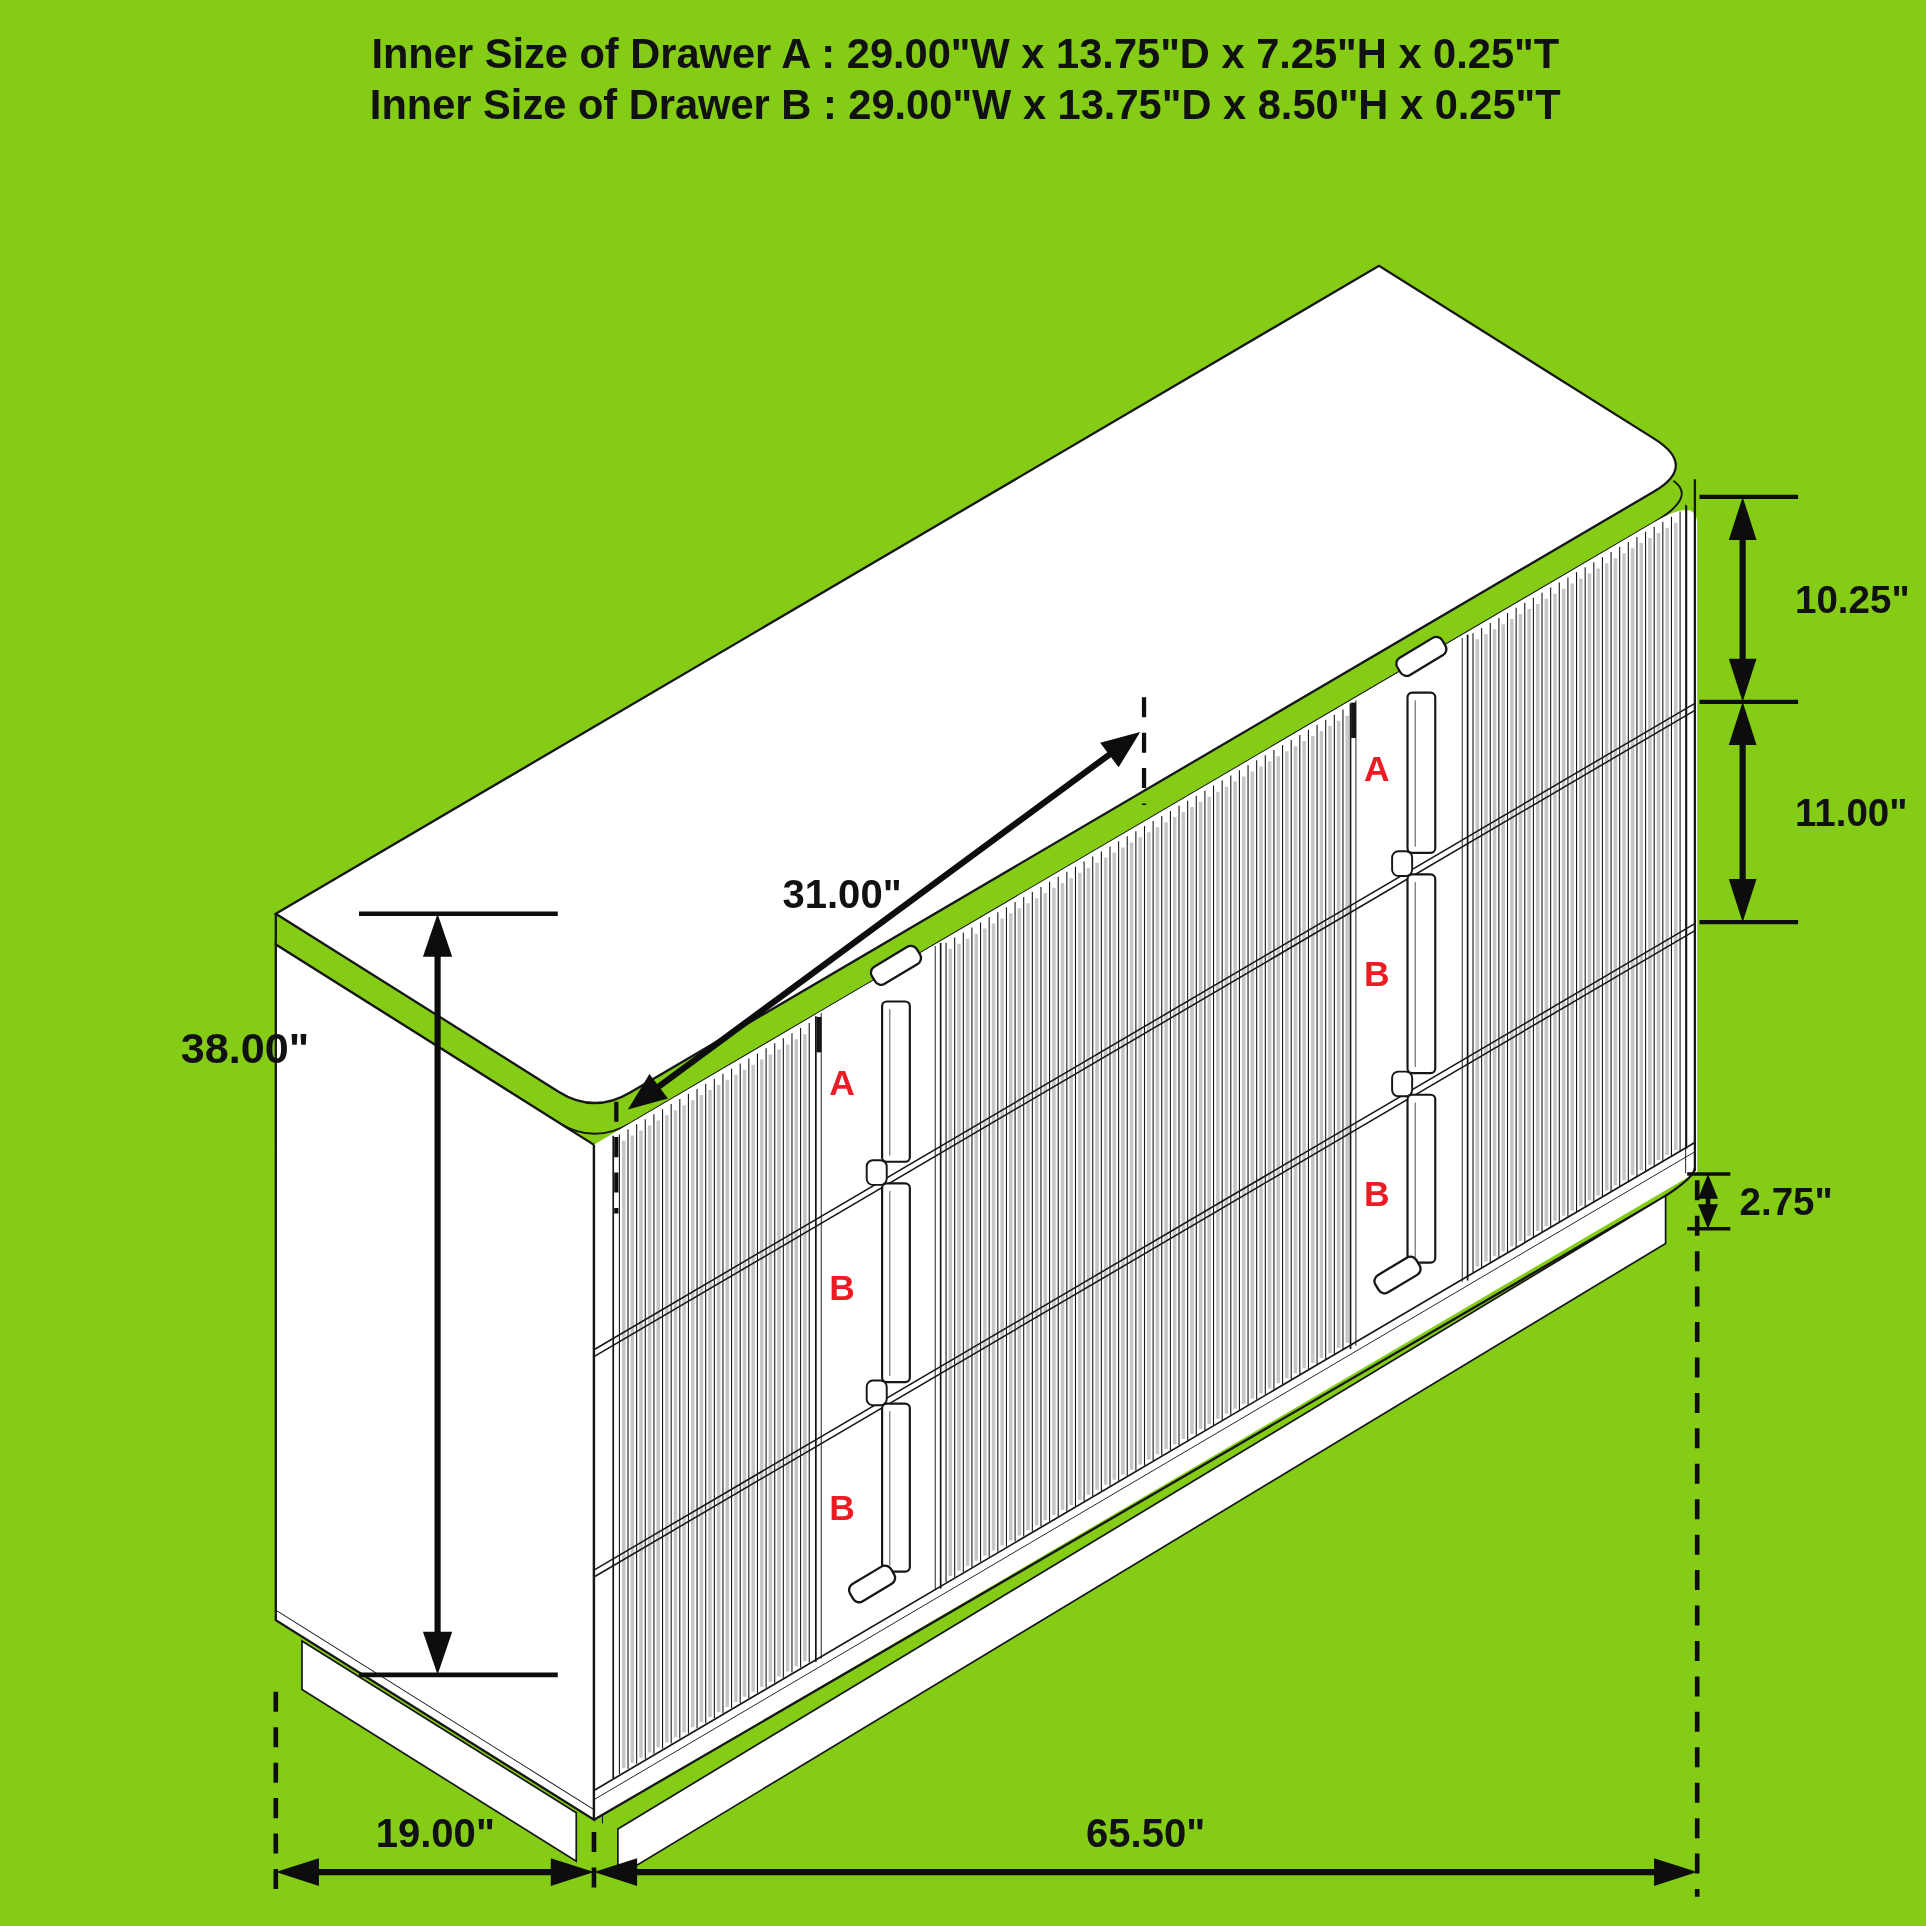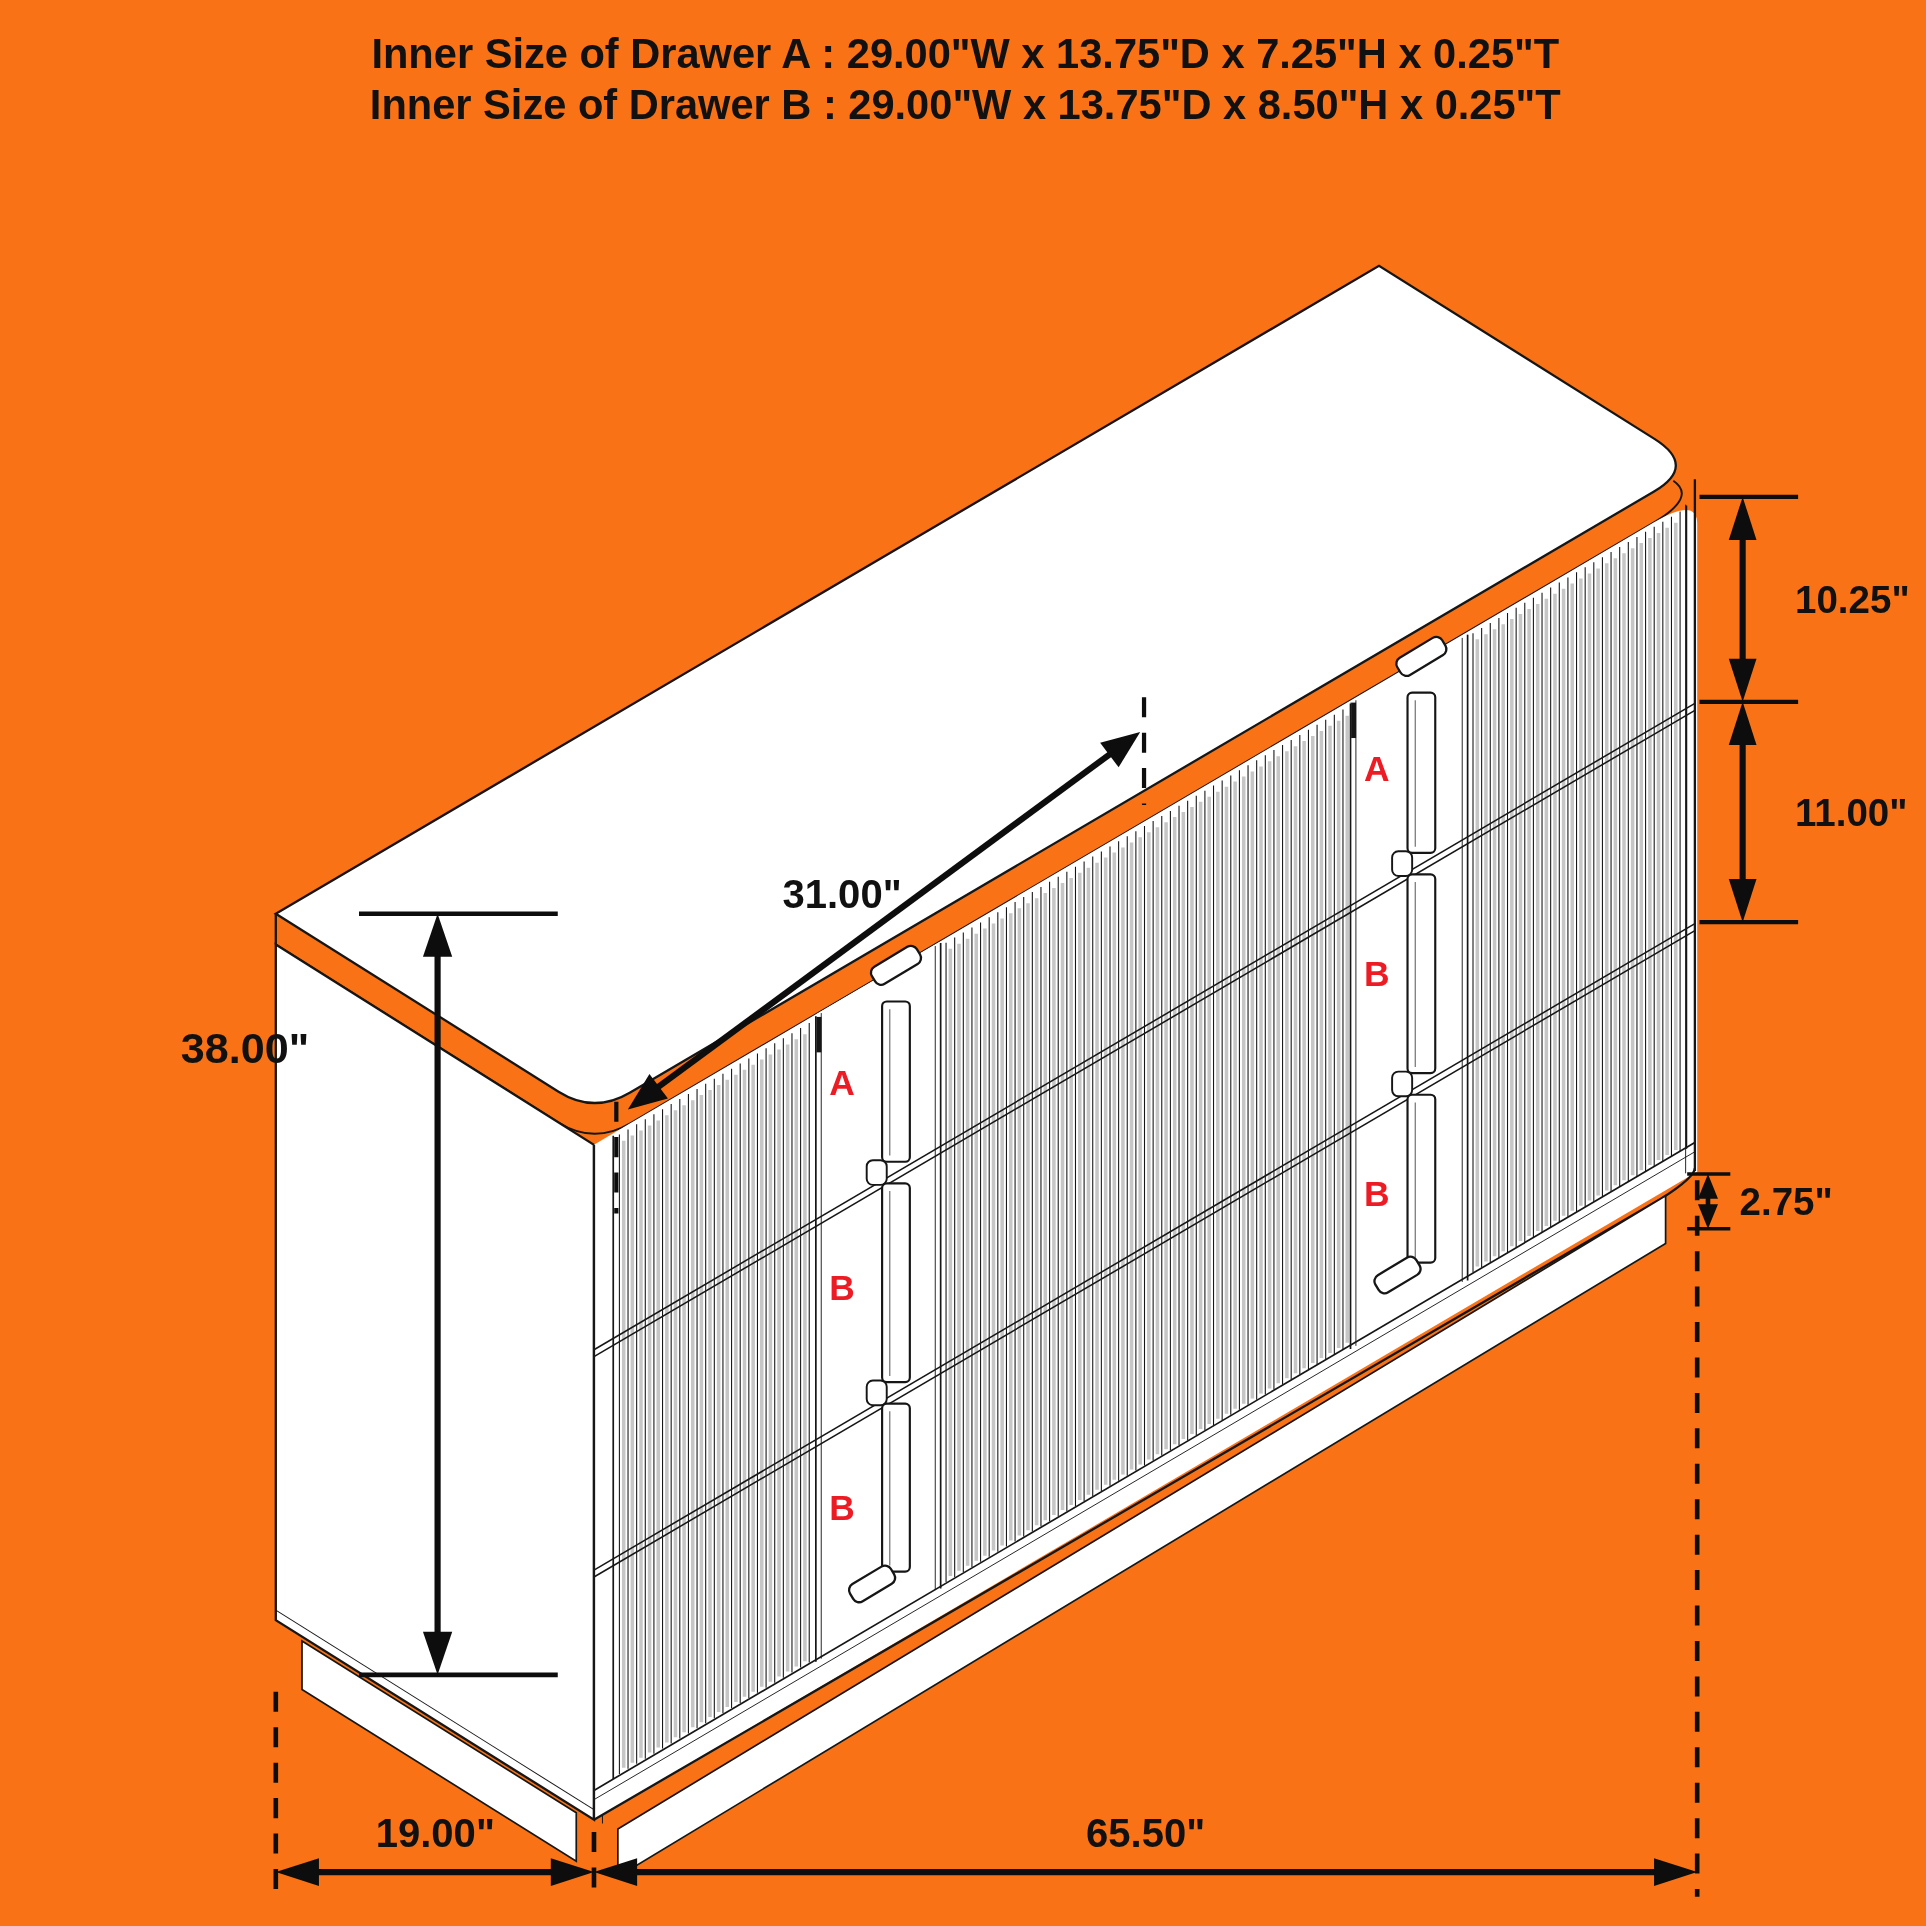--- a/index.html
+++ b/index.html
@@ -1,16 +1,16 @@
 <!DOCTYPE html>
 <html style="--red: #ed1c24;font-size:12.3px"><head>
 <meta charset="utf-8">
 <style>
   html,body{margin:0;padding:0;background:#fff;}
-  .stage{width:1926px;height:1926px;position:relative;background:#f97316;
+  .stage{width:1926px;height:1926px;position:relative;background:#84cc16;
          font-family:"Liberation Sans",sans-serif;}
   svg{display:block}
   text{font-family:"Liberation Sans",sans-serif;}
   .title-text{font-size:54px;font-weight:bold;fill:#111;}
   .dim-text{font-size:50px;font-weight:bold;fill:#111;}
   .dim-text-lg{font-size:56px;font-weight:bold;fill:#111;}
   .dim-text-md{font-size:52px;font-weight:bold;fill:#111;}
   .drawer-letter{font-size:46px;font-weight:bold;fill:var(--red,#ed1c24);}
   .ln{stroke:#161616;fill:none;}
   .fill-white{fill:#ffffff;}

